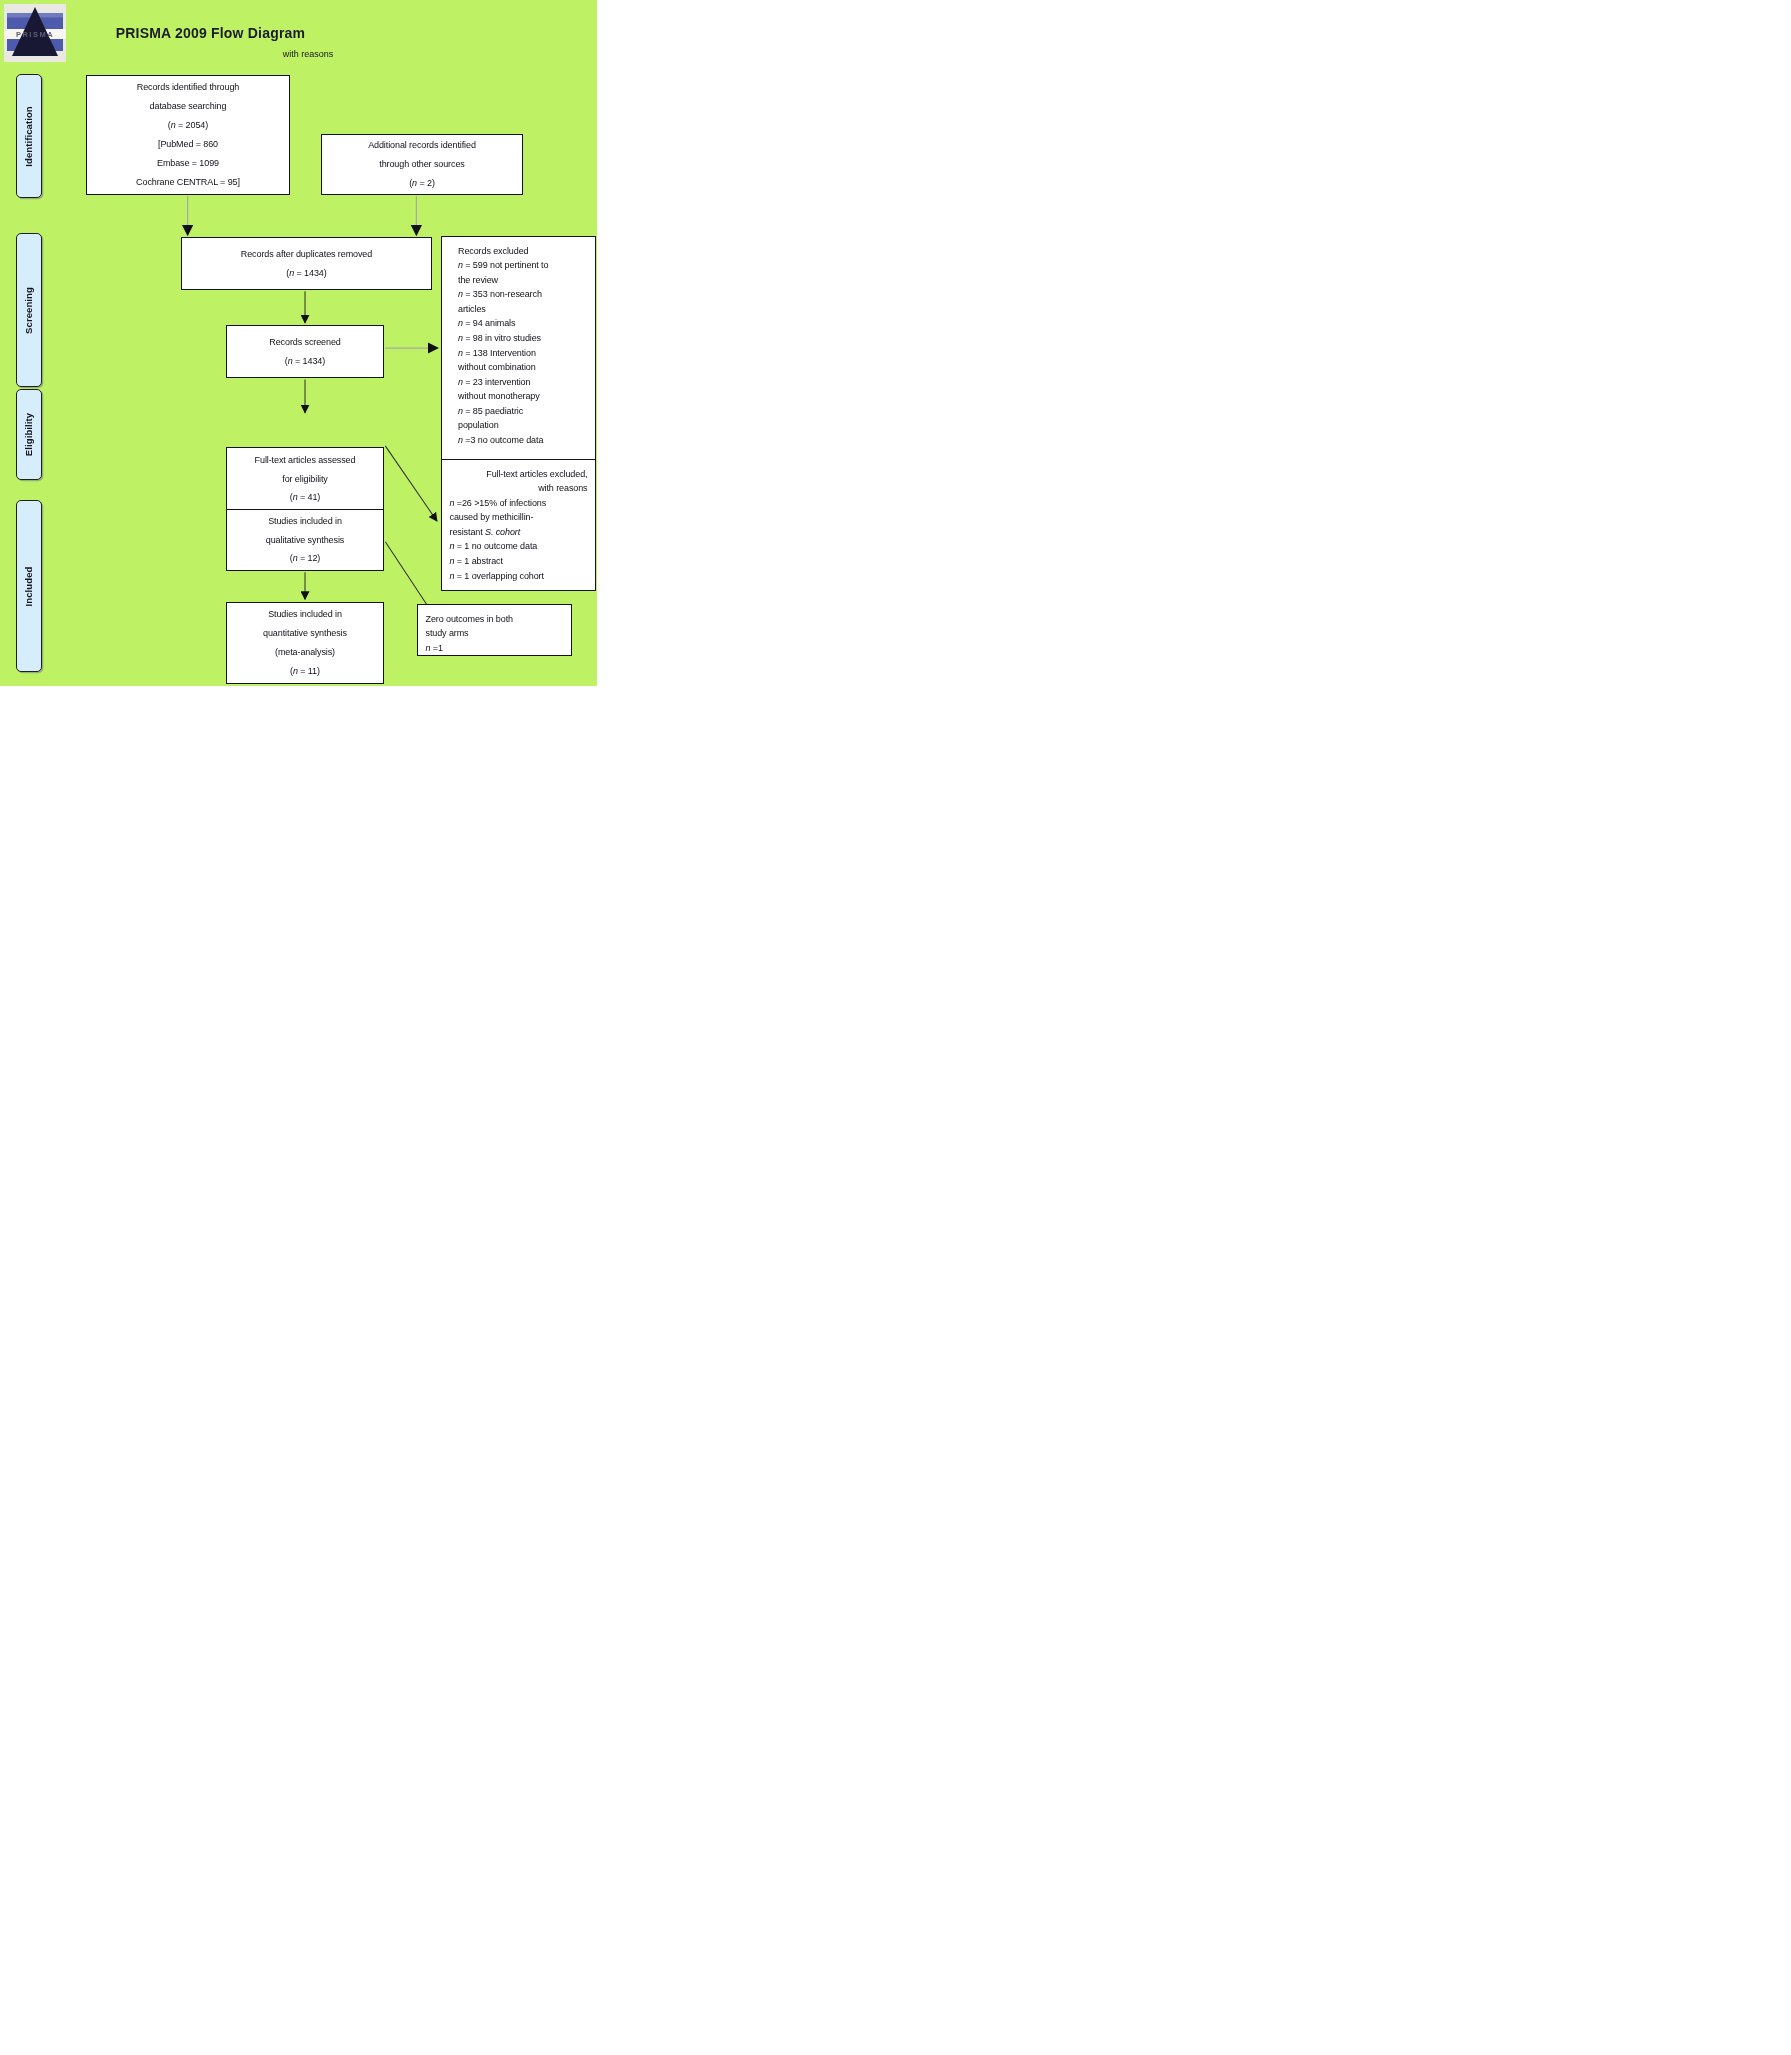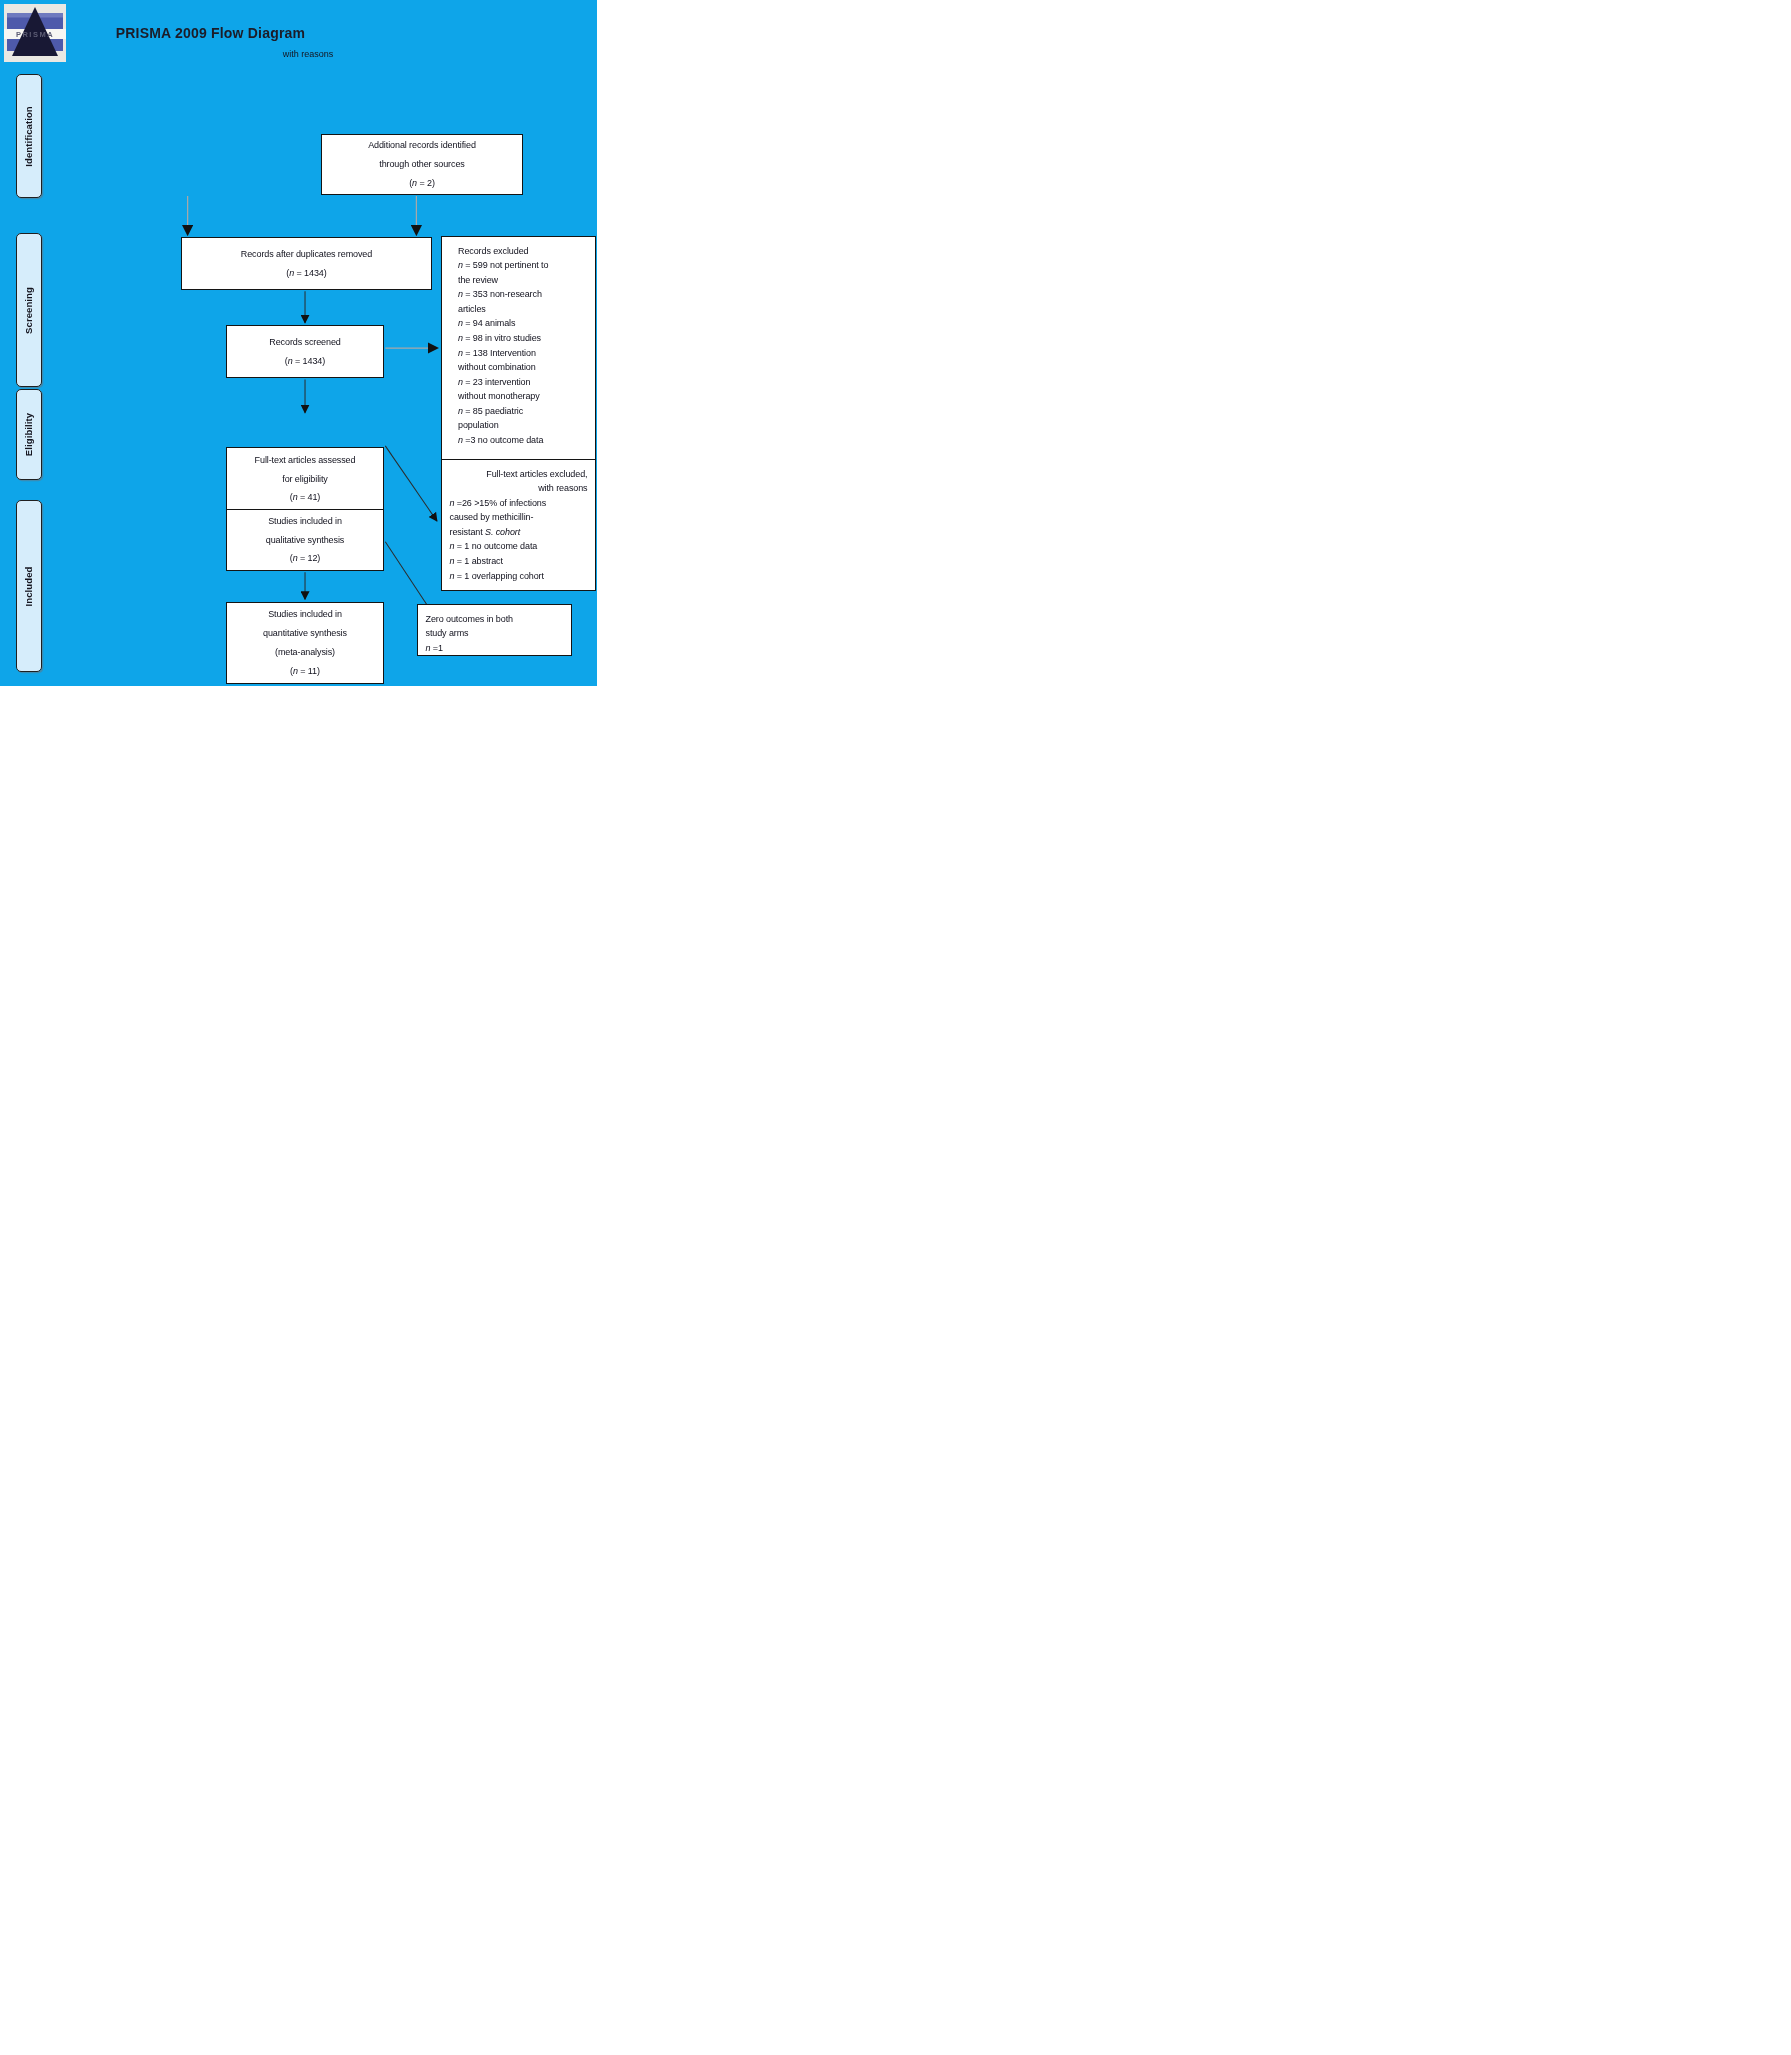--- a/index.html
+++ b/index.html
@@ -1,19 +1,19 @@
 <!DOCTYPE html>
 <html style="font-size:8px"><head>
 <meta charset="utf-8">
 <style>
   html,body{margin:0;padding:0;background:#ffffff;}
   #canvas{
     position:relative;
     width:597px;height:686px;
-    background:#0ea5e9;
+    background:#bef264;
     font-family:"Liberation Sans", sans-serif;
     color:#10101c;
     overflow:hidden;
   }
   
   .logo{position:absolute;left:4px;top:3.5px;width:62px;height:58px;}
   .page-title{
     position:absolute;left:90px;top:25px;width:241px;
     text-align:center;font-size:14px;font-weight:bold;
     letter-spacing:0.2px;color:#1c1c28;
@@ -91,20 +91,23 @@
     <path d="M830 390 L830 468" stroke="#a8a8a8" stroke-width="2.5" fill="none" marker-end="url(#ah)"></path>
     <path d="M608 580 L608 643" stroke="#2b2b2b" stroke-width="2" fill="none" marker-end="url(#ah)"></path>
     <path d="M768 693 L873 693" stroke="#a8a8a8" stroke-width="2.5" fill="none" marker-end="url(#ah)"></path>
     <path d="M608 756 L608 822" stroke="#2b2b2b" stroke-width="2" fill="none" marker-end="url(#ah)"></path>
     <path d="M608 956 L608 1010" stroke="#2b2b2b" stroke-width="2" fill="none" marker-end="url(#ah)"></path>
     <path d="M608 1140 L608 1194" stroke="#2b2b2b" stroke-width="2" fill="none" marker-end="url(#ah)"></path>
     <path d="M768 888 L871 1038" stroke="#2b2b2b" stroke-width="2" fill="none" marker-end="url(#ah)"></path>
     <path d="M768 1079 L871 1235" stroke="#2b2b2b" stroke-width="2" fill="none" marker-end="url(#ah)"></path>
   </svg>
 
+  <div class="fbox center" style="left:86px;top:75px;width:204px;height:120px;">
+    <div class="rich">Records identified through<br>database searching<br>(<i>n</i> = 2054)<br>[PubMed = 860<br>Embase = 1099<br>Cochrane CENTRAL = 95]</div>
+  </div>
 
   <div class="fbox center" style="left:321px;top:134px;width:202px;height:61px;">
     <div class="rich">Additional records identified<br>through other sources<br>(<i>n</i> = 2)</div>
   </div>
 
   <div class="fbox center" style="left:181px;top:237px;width:251px;height:53px;">
     <div class="rich">Records after duplicates removed<br>(<i>n</i> = 1434)</div>
   </div>
 
   <div class="fbox center" style="left:226px;top:325px;width:158px;height:53px;">

